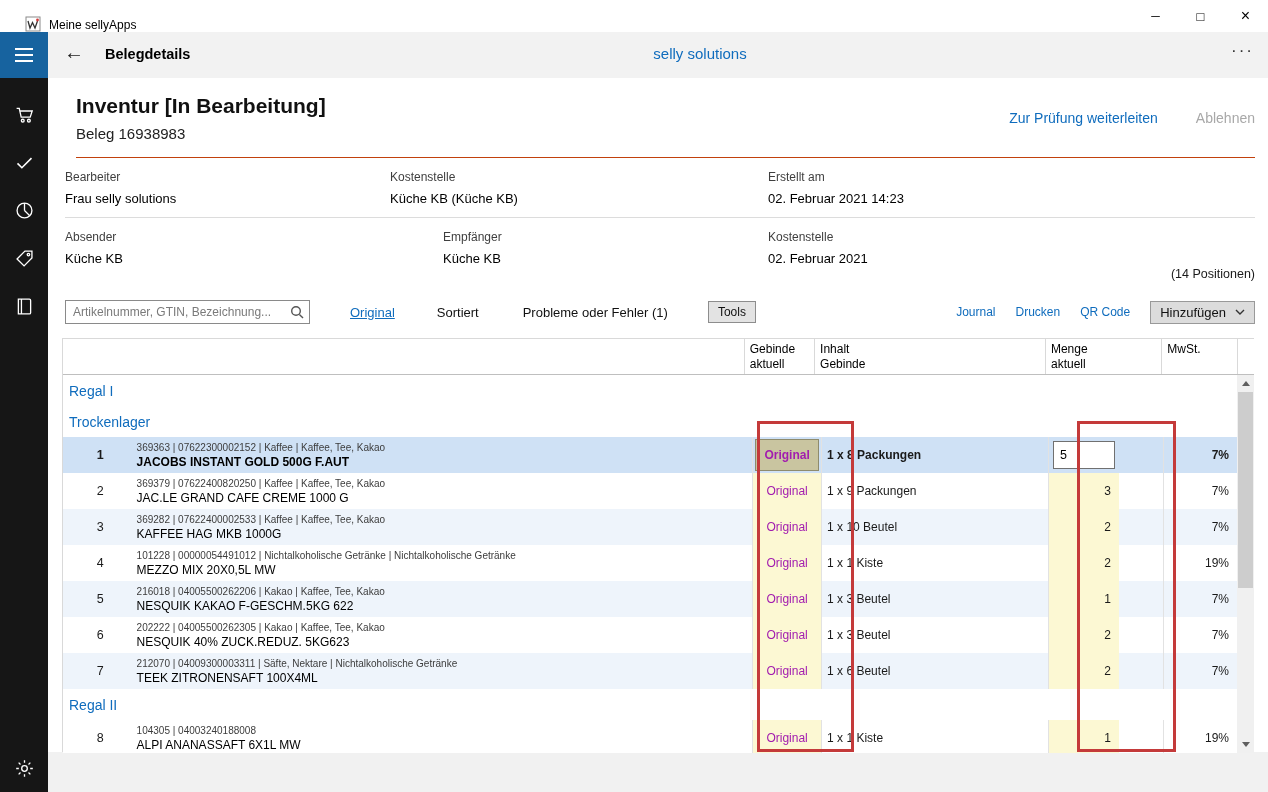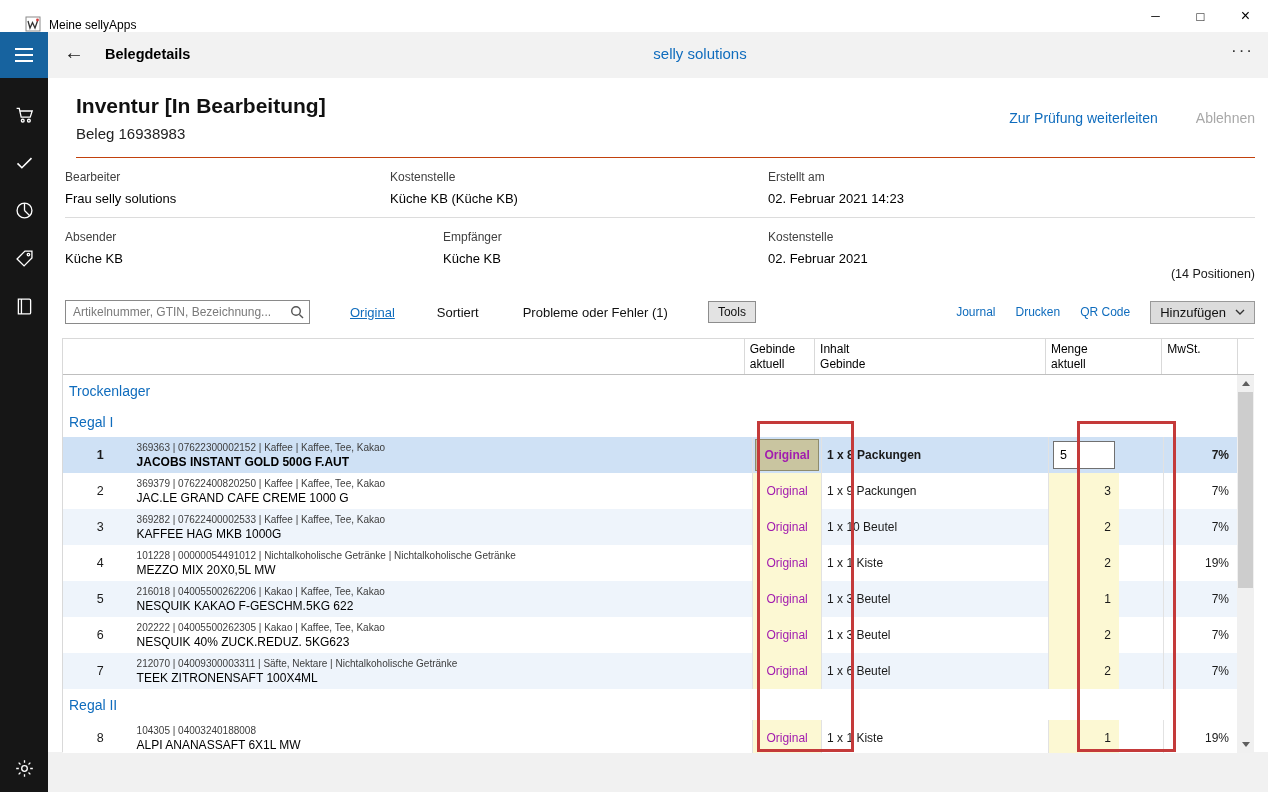--- a/index.html
+++ b/index.html
@@ -287,24 +287,24 @@
       <div class="hc c-inhalt">Inhalt
 Gebinde</div>
       <div class="hc c-menge">Menge
 aktuell</div>
       <div class="hc c-mwst">MwSt.</div>
       <div class="hc c-scroll"></div>
     </div>
     <div class="tbody-wrap">
       <div class="tbody">
           <div class="group-row">
+            <span class="group-label">Regal I</span>
+          </div>
+          <div class="group-row">
             <span class="group-label">Trockenlager</span>
-          </div>
-          <div class="group-row">
-            <span class="group-label">Regal I</span>
           </div>
           <div class="item-row selected">
             <div class="cell c-num">1</div>
             <div class="cell c-desc">
               <div class="meta">369363 | 07622300002152 | Kaffee | Kaffee, Tee, Kakao</div>
               <div class="aname">JACOBS INSTANT GOLD 500G F.AUT</div>
             </div>
             <div class="cell c-gebinde">
               <div class="gebinde-pill sel">Original</div>
             </div>

